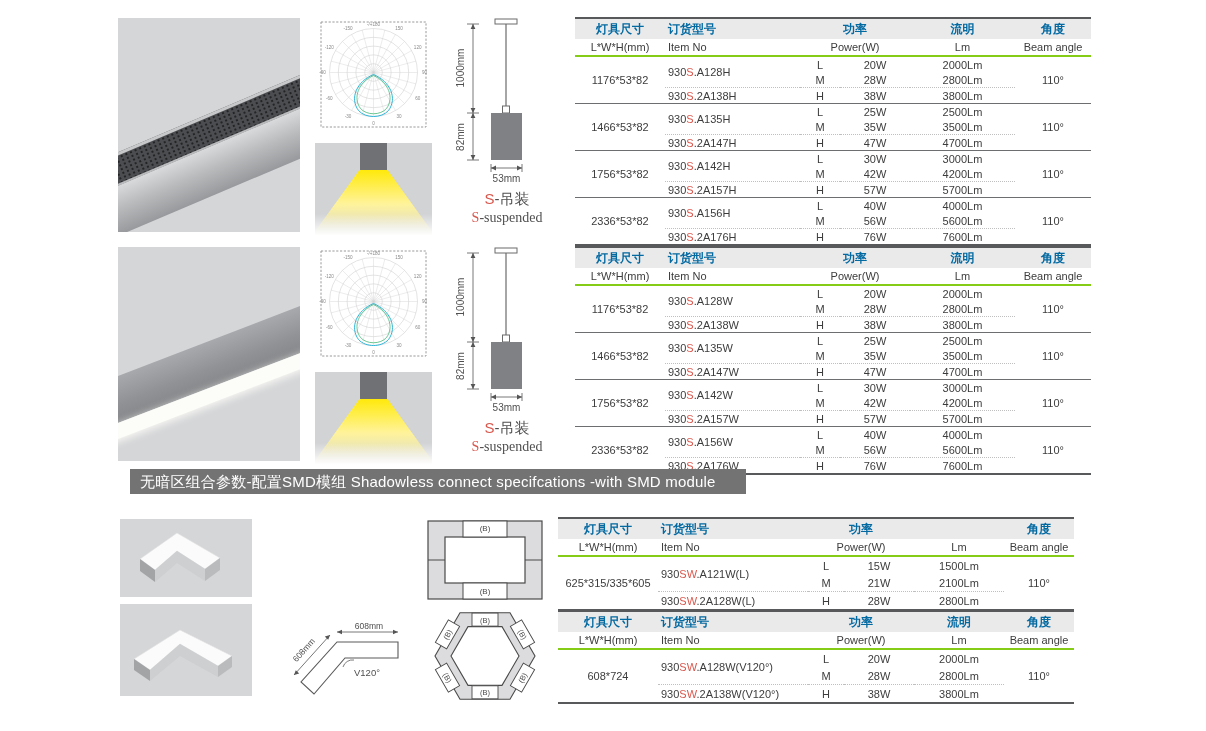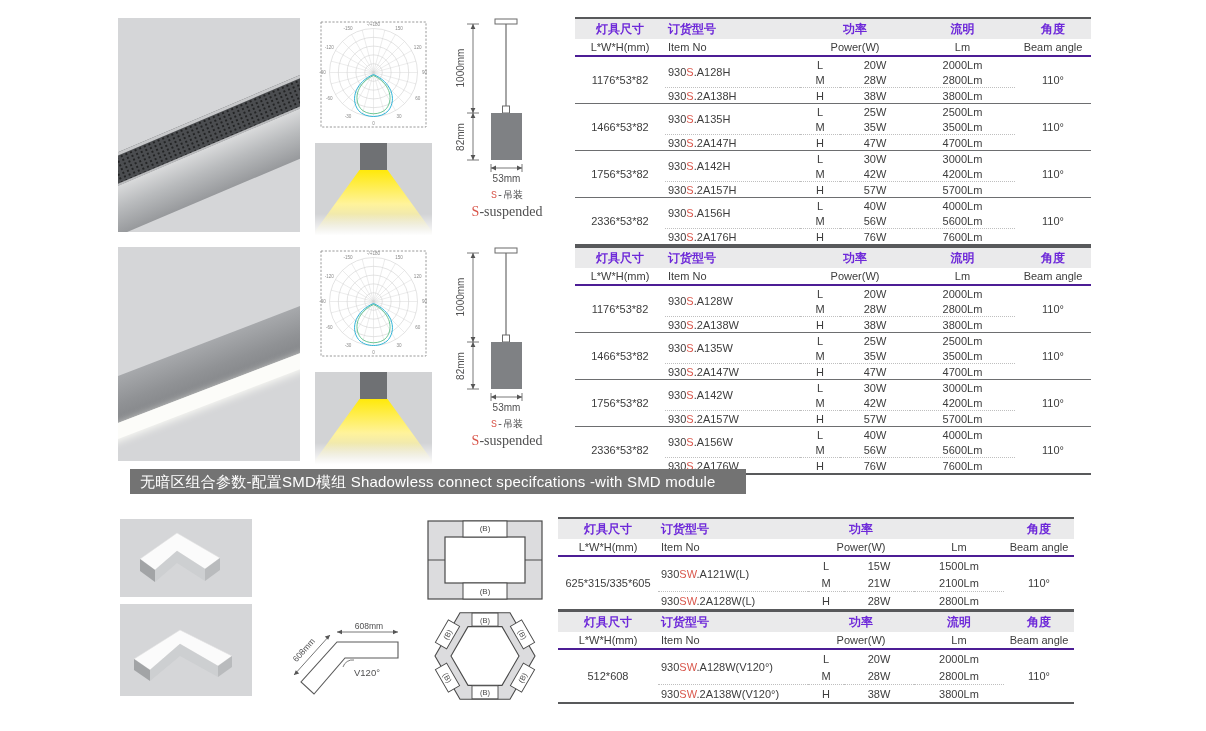--- a/index.html
+++ b/index.html
@@ -30,33 +30,33 @@
   .beam-fade{position:absolute;left:0;bottom:0;width:100%;height:24px;
      background:linear-gradient(180deg,rgba(255,255,255,0),#ffffff 90%);}
 
   
   .polar-box{width:117px;height:126px;background:#fff;}
 
   
   .susp{width:130px;text-align:center;}
   .susp svg{display:block;margin:0 auto;}
   .susp-label{margin-top:6px;line-height:1.25;color:#4f4f50;}
-  .susp-label .l1{font-size:10px;font-family:Liberation Mono, monospace;}
+  .susp-label .l1{font-size:15px;}
   .susp-label .l2{font-size:14px;font-family:Liberation Serif, serif;}
 
   
   .banner{background:#737373;color:#fff;font-size:15px;line-height:25px;height:25px;
           padding-left:10px;letter-spacing:.2px;white-space:nowrap;}
 
   
   .spec-table table{border-collapse:collapse;table-layout:fixed;font-size:11px;color:#3c3c3c;}
   .spec-table th,.spec-table td{padding:0 3px;font-weight:normal;overflow:hidden;white-space:nowrap;}
   .spec-table thead tr.cn th{background:#eaeaeb;font-weight:bold;font-size:12px;height:20px;
-      border-top:2px solid #58595b;color:#6d28d9;}
-  .spec-table thead tr.en th{height:16px;border-bottom:2px solid #4c1d95;}
+      border-top:2px solid #58595b;color:#0369a1;}
+  .spec-table thead tr.en th{height:16px;border-bottom:2px solid #84cc16;}
   .spec-table tbody td{height:15px;}
   .spec-table tbody tr.gs td{border-top:1.5px solid #6d6e70;}
   .spec-table tbody tr.dot td{border-top:1px dotted #bfbfbf;}
   .spec-table table{border-bottom:2px solid #58595b;}
   .spec-table .c{text-align:center;}
   .spec-table .l{text-align:left;}
   .big34 tbody td{height:17px;}
 
   svg text{font-family:"Liberation Sans","DejaVu Sans",sans-serif;}
   .dimtext{fill:#4f4f50;}
@@ -619,21 +619,21 @@
           <tr class="en">
             <th class="c">L*W*H(mm)</th>
             <th class="l">Item No</th>
             <th colspan="2" class="c">Power(W)</th>
             <th class="c">Lm</th>
             <th class="c">Beam angle</th>
           </tr>
         </thead>
         <tbody>
           <tr class="gs">
-            <td rowspan="3" class="c">512*608</td>
+            <td rowspan="3" class="c">608*724</td>
             <td rowspan="2" class="l"><span>930<span class="red">SW</span>.A128W(V120°)</span></td>
             <td class="c">L</td>
             <td class="c">20W</td>
             <td class="c">2000Lm</td>
             <td rowspan="3" class="c">110°</td>
           </tr>
           <tr>
             <td class="c">M</td>
             <td class="c">28W</td>
             <td class="c">2800Lm</td>

